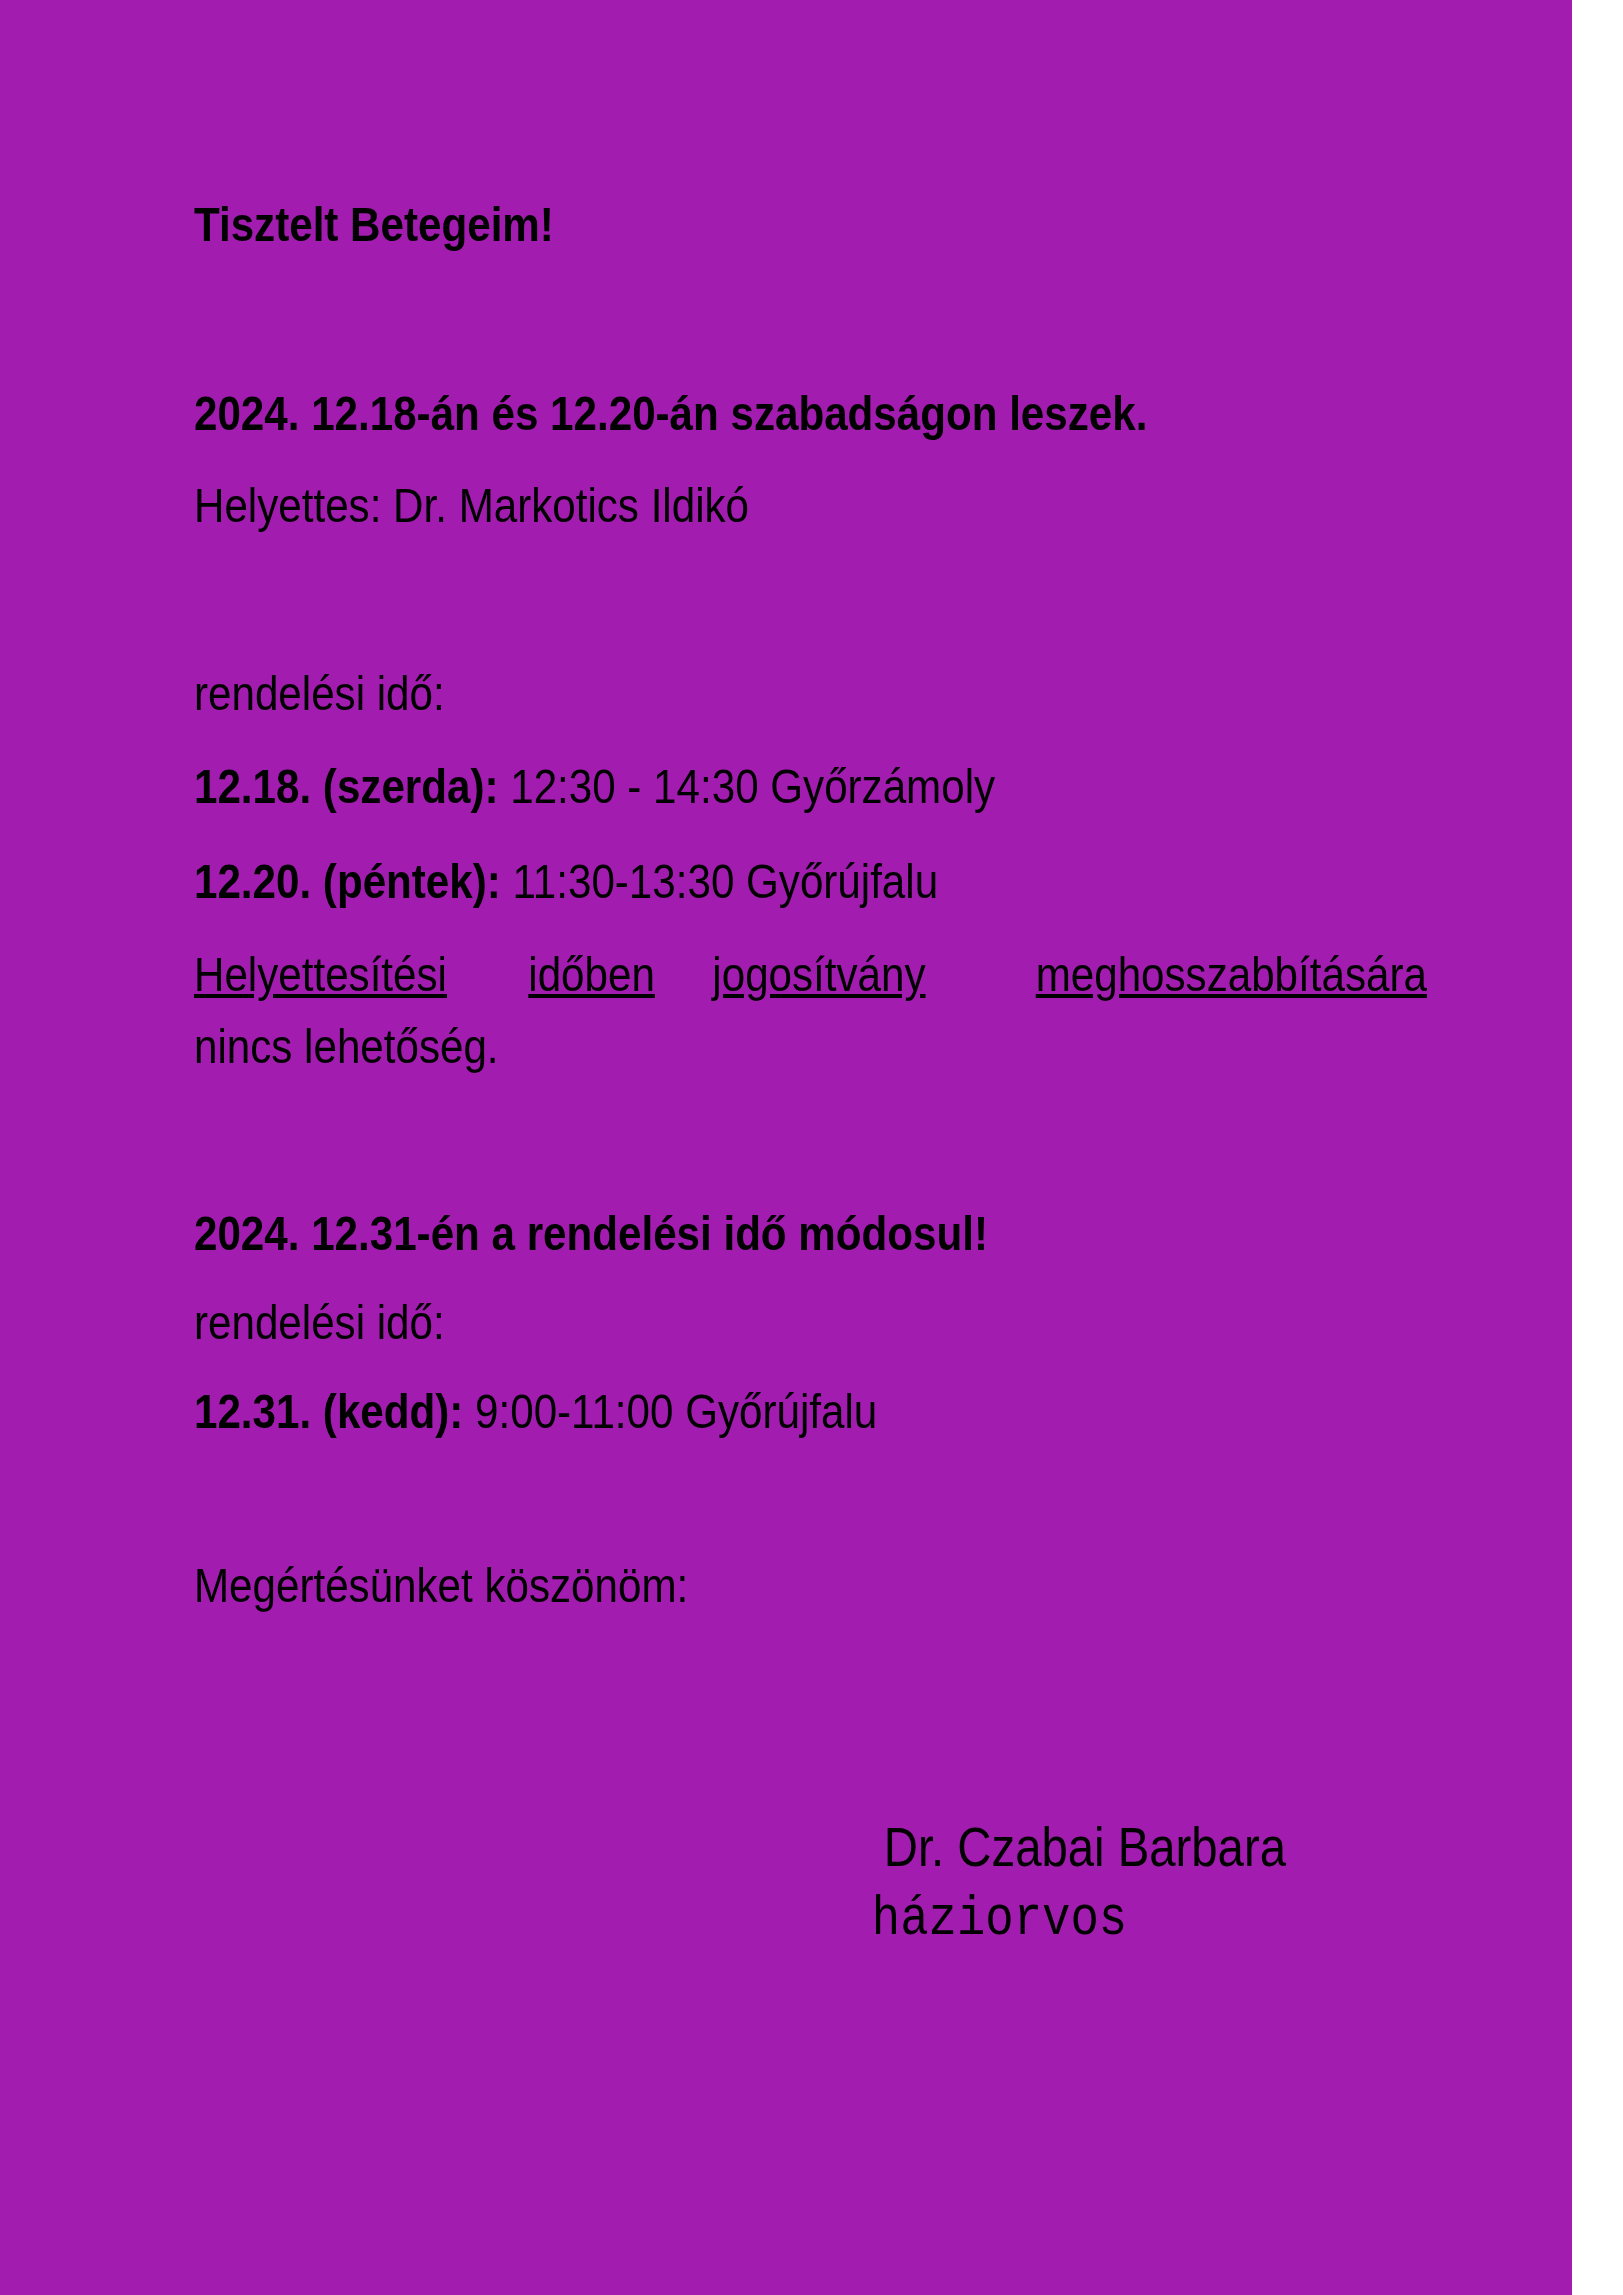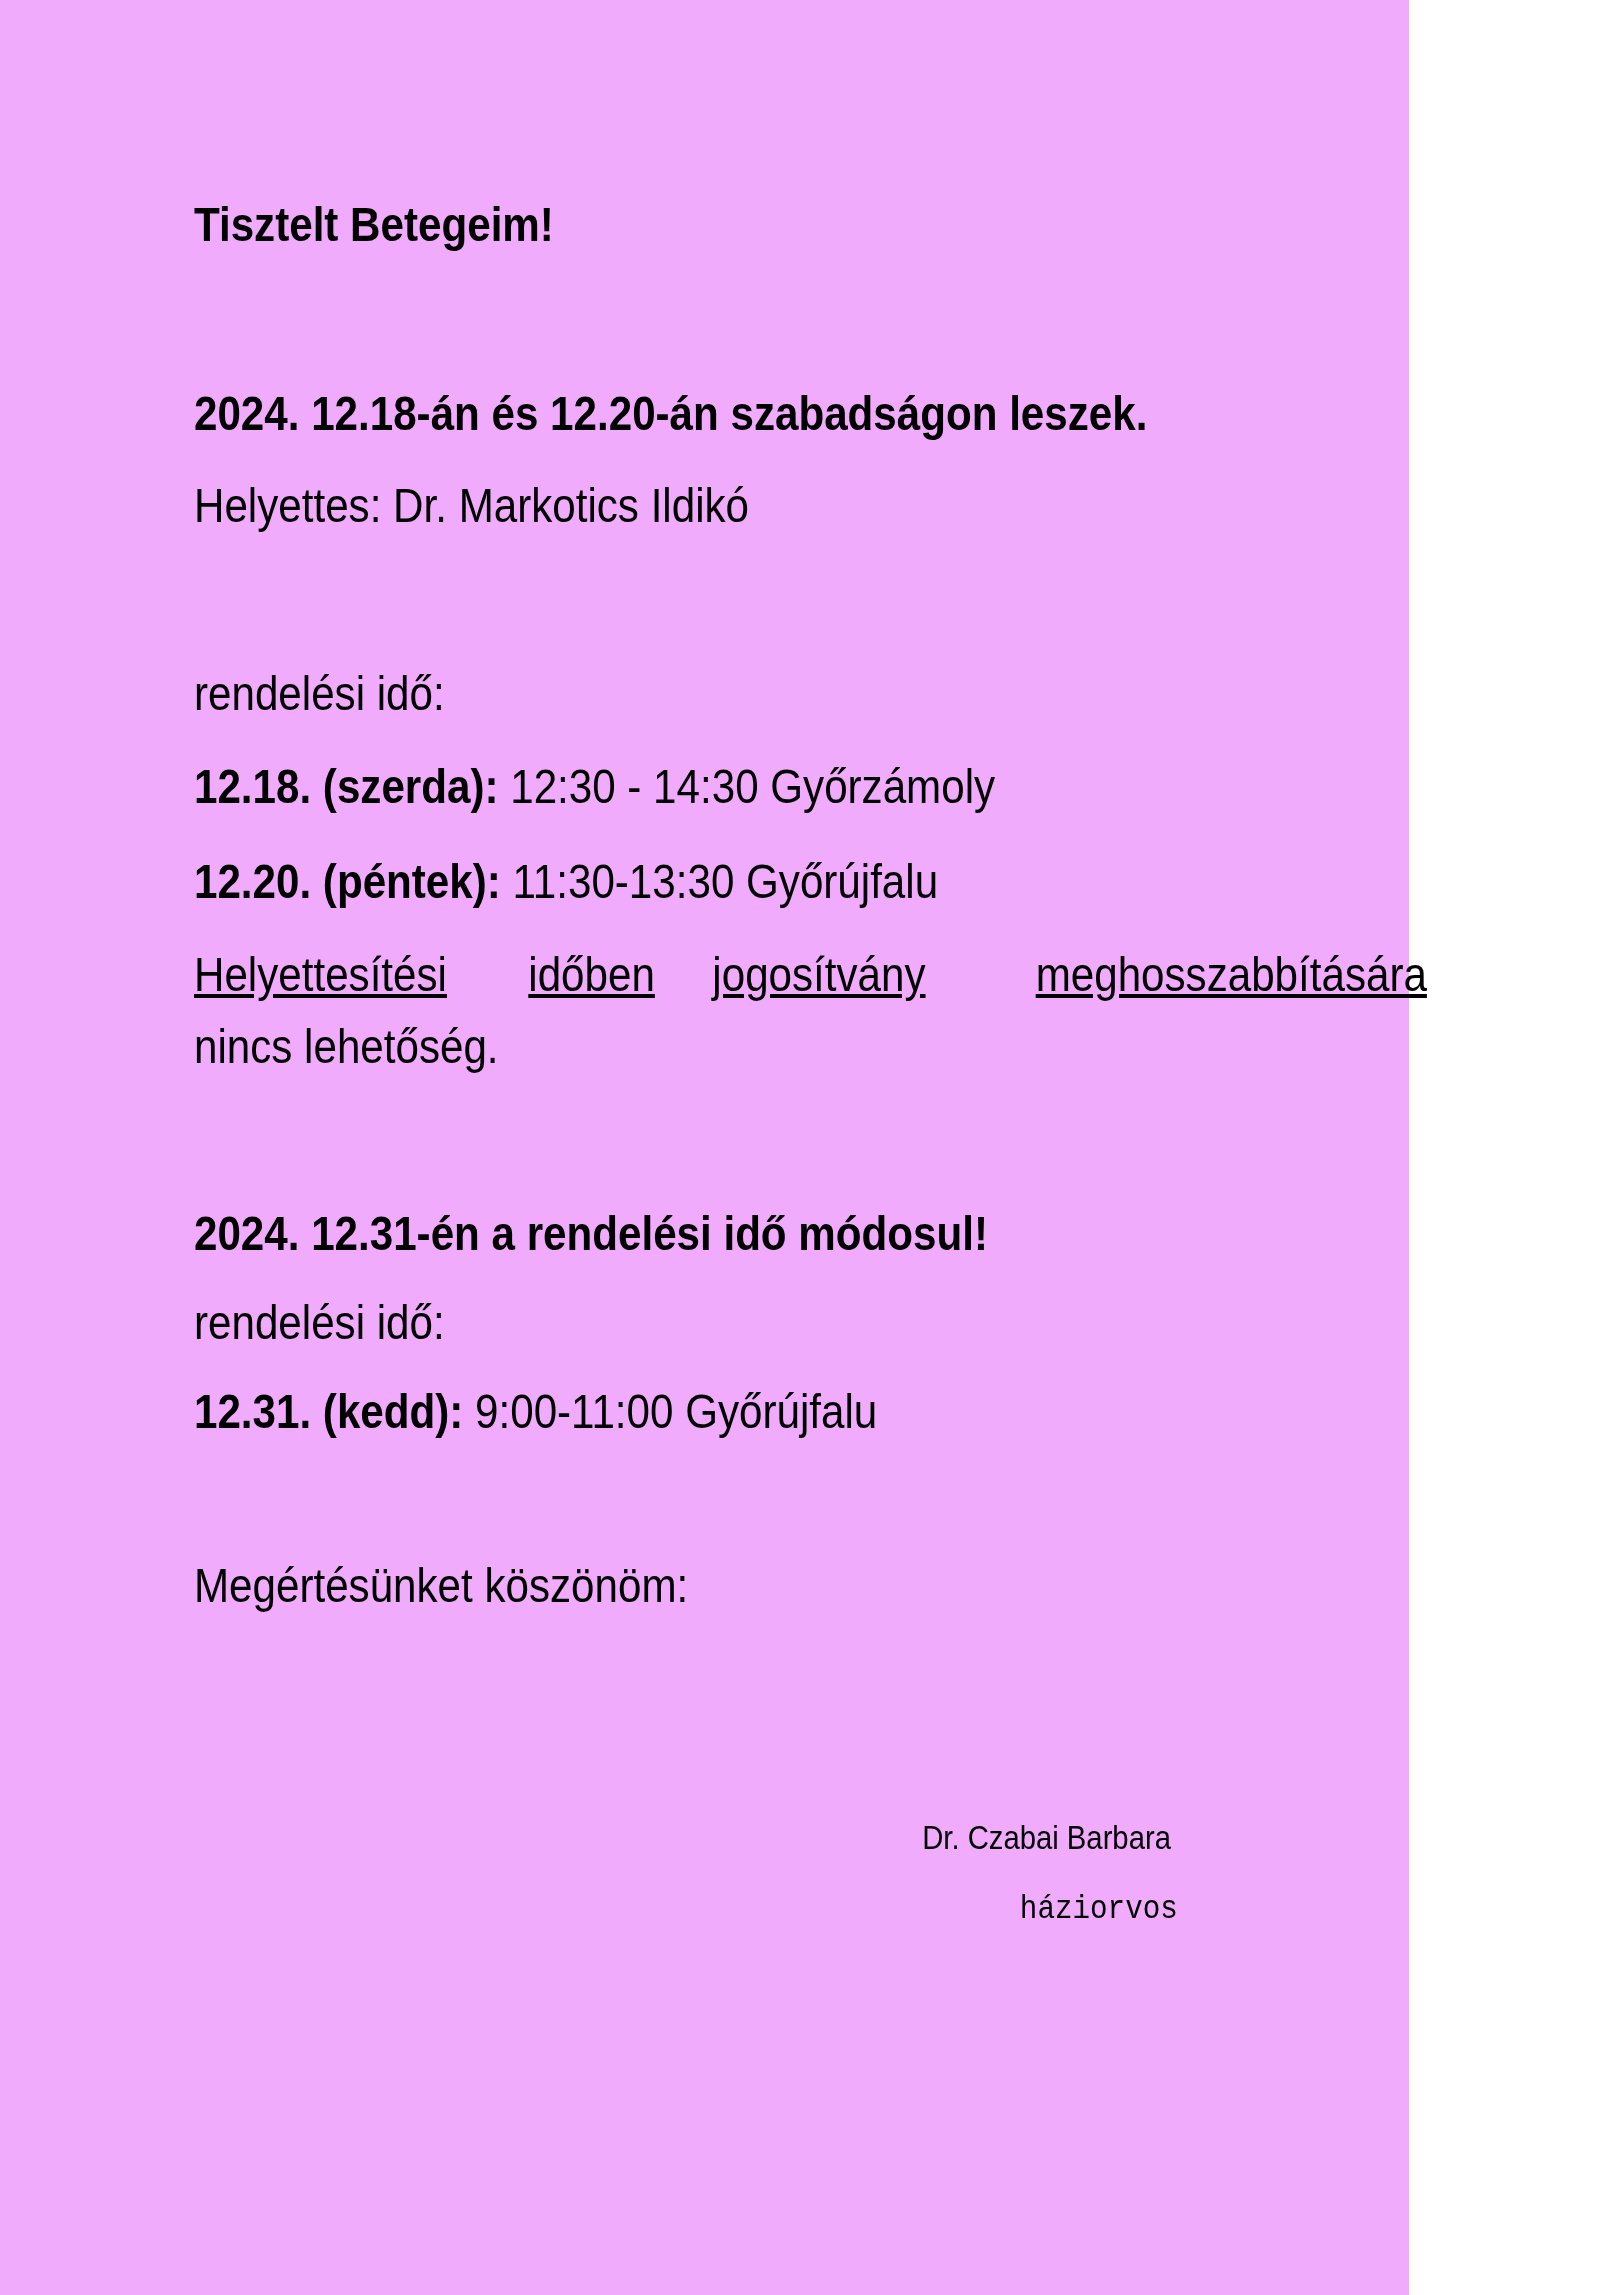--- a/index.html
+++ b/index.html
@@ -1,23 +1,23 @@
 <!DOCTYPE html>
 <html style="font-size:10.5px"><head>
 <meta charset="utf-8">
 <style>
   html, body { margin:0; padding:0; background:#ffffff; }
   body { width:1623px; height:2295px; position:relative; overflow:hidden;
          font-family:"Liberation Sans", sans-serif; color:#000000; }
-  .page { position:absolute; left:0; top:0; width:1409px; height:2295px; background:#f0abfc; }
+  .page { position:absolute; left:0; top:0; width:1572px; height:2295px; background:#a21caf; }
   .line { position:absolute; left:194px; white-space:nowrap; font-size:49px; line-height:1;
           transform-origin:0 0; transform:scaleX(0.86); }
   .b { font-weight:bold; }
   .justify-inner { display:flex; justify-content:space-between; width:1233px; transform-origin:0 0; }
-  .sig { position:absolute; white-space:nowrap; font-size:34px; line-height:1; text-align:right;
+  .sig { position:absolute; white-space:nowrap; font-size:55px; line-height:1; text-align:left;
          left:851px; width:340px; }
   .sig span { display:inline-block; transform:scaleX(0.86); }
 </style>
 </head>
 <body>
 
 <div class="page">
 
   <div class="line b" style="top:200px;">
     <span>Tisztelt Betegeim!</span>

